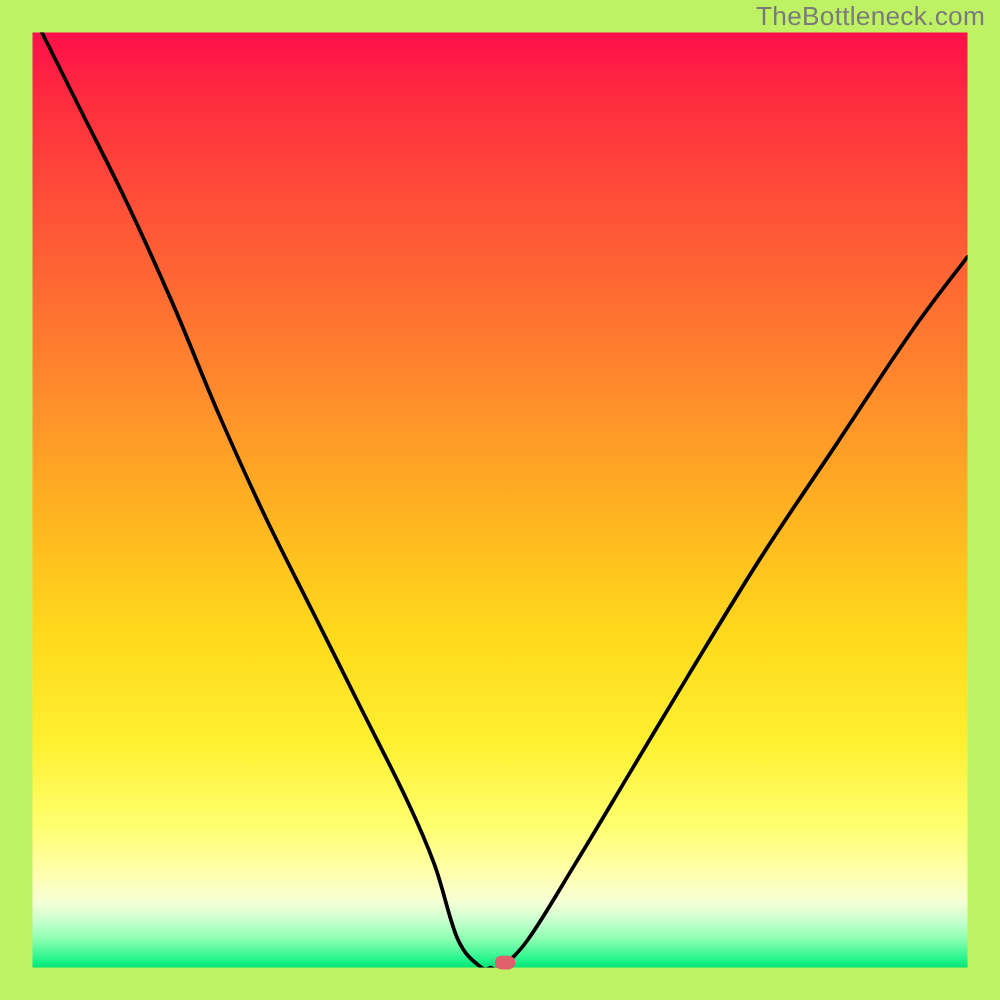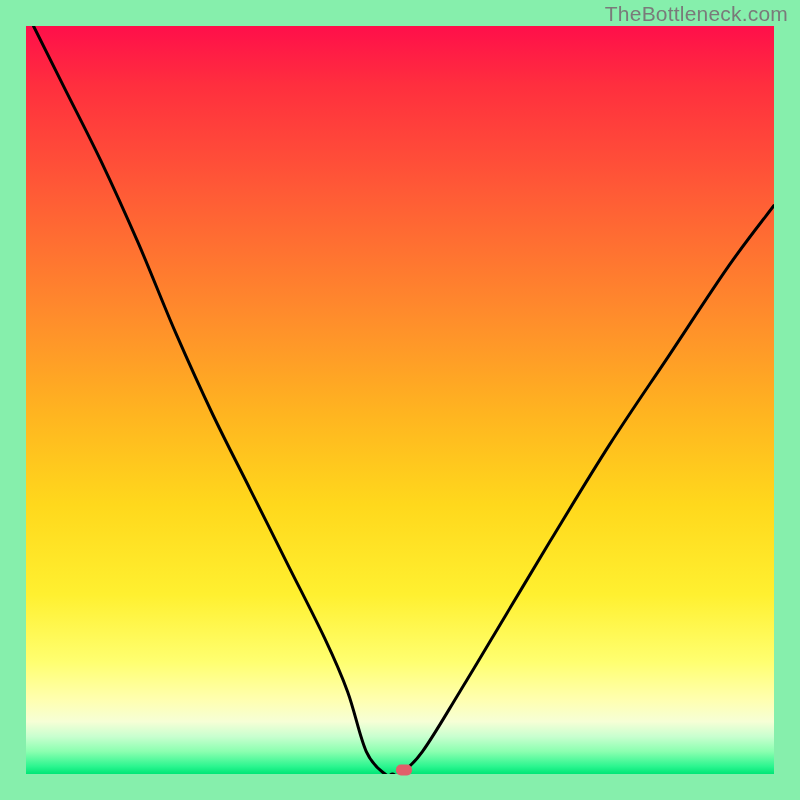--- a/index.html
+++ b/index.html
@@ -8,21 +8,21 @@
     width: 800px;
     height: 800px;
     background: #000;
     font-family: Arial, Helvetica, sans-serif;
     overflow: hidden;
   }
   .frame {
     position: relative;
     width: 800px;
     height: 800px;
-    background: #86efac;
+    background: #bef264;
   }
   .watermark {
     position: absolute;
     top: 2px;
     right: 12px;
     color: #7a7a7a;
     font-size: 21px;
     font-weight: 500;
     letter-spacing: 0.2px;
     z-index: 5;

